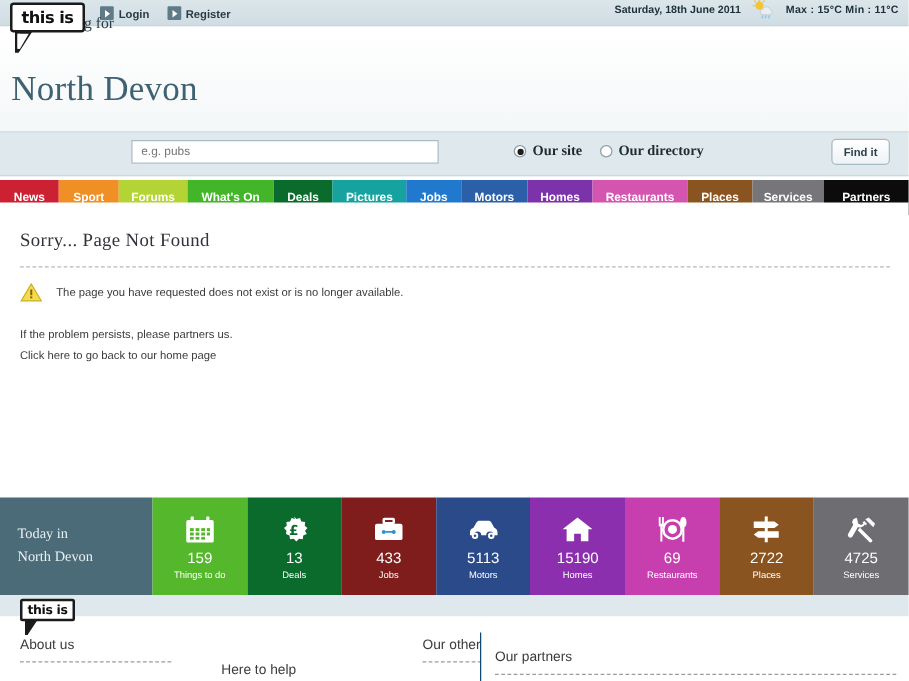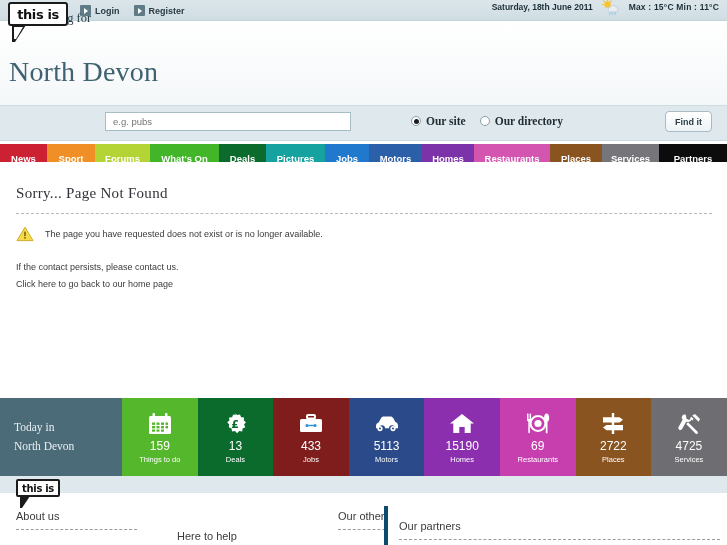--- a/index.html
+++ b/index.html
@@ -207,21 +207,21 @@
     z-index: 5;
   }
   .fcols { position: absolute; left: 0; top: 34px; width: 727px; display: flex; gap: 24px; }
   .fcol { padding-left: 16px; }
   .fcol-ttl { font-size: 11px; color: #3b3b3b; }
   .fcol-rule {
     margin-top: 7px; width: 121px; height: 0; border-top: 1px dashed #9b9b9b;
   }
   .fpanel {
     position: absolute; left: 384px; top: 506px; width: 343px; height: 39px;
-    background: #ffffff; border-left: 4px solid #0c4a6e;
+    background: #ffffff; border-left: 1px solid #0c4a6e;
   }
   .fpanel-ttl { position: absolute; left: 11px; top: 14px; font-size: 11px; color: #3b3b3b; }
   .fpanel-rule {
     position: absolute; left: 11px; top: 33px; width: 321px; height: 0;
     border-top: 1px dashed #9b9b9b;
   }
 </style>
 </head>
 <body>
 
@@ -307,21 +307,21 @@
     <div class="warn-row">
       <span class="warn-ico">
         <svg width="18" height="16" viewBox="0 0 18 16">
           <path d="M9 1.2 17 14.6H1z" fill="#f6da4a" stroke="#cfae1f" stroke-width="1"></path>
           <rect x="8.2" y="5.6" width="1.6" height="4.6" fill="#7a6512"></rect>
           <rect x="8.2" y="11.1" width="1.6" height="1.6" fill="#7a6512"></rect>
         </svg>
       </span>
       <span class="warn-txt">The page you have requested does not exist or is no longer available.</span>
     </div>
-    <div class="msg-1">If the contact persists, please contact us.</div>
+    <div class="msg-1">If the problem persists, please partners us.</div>
     <div class="msg-2">Click here to go back to our home page</div>
   </div>
 
   <div class="stats">
     <div class="stat-head">
       <span>Today in</span>
       <span>North Devon</span>
     </div>
   <div class="tile" style="background: rgb(85, 184, 44);">
         <span class="tile-ico">

